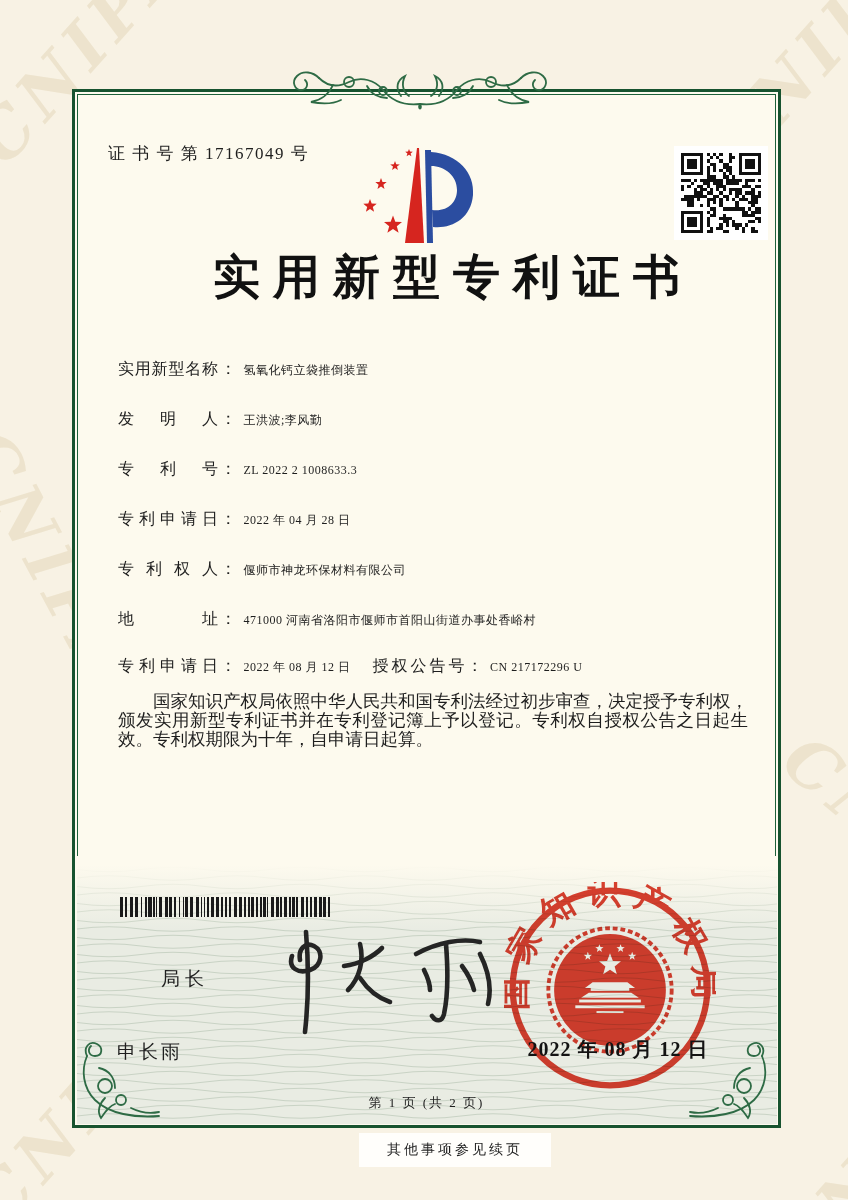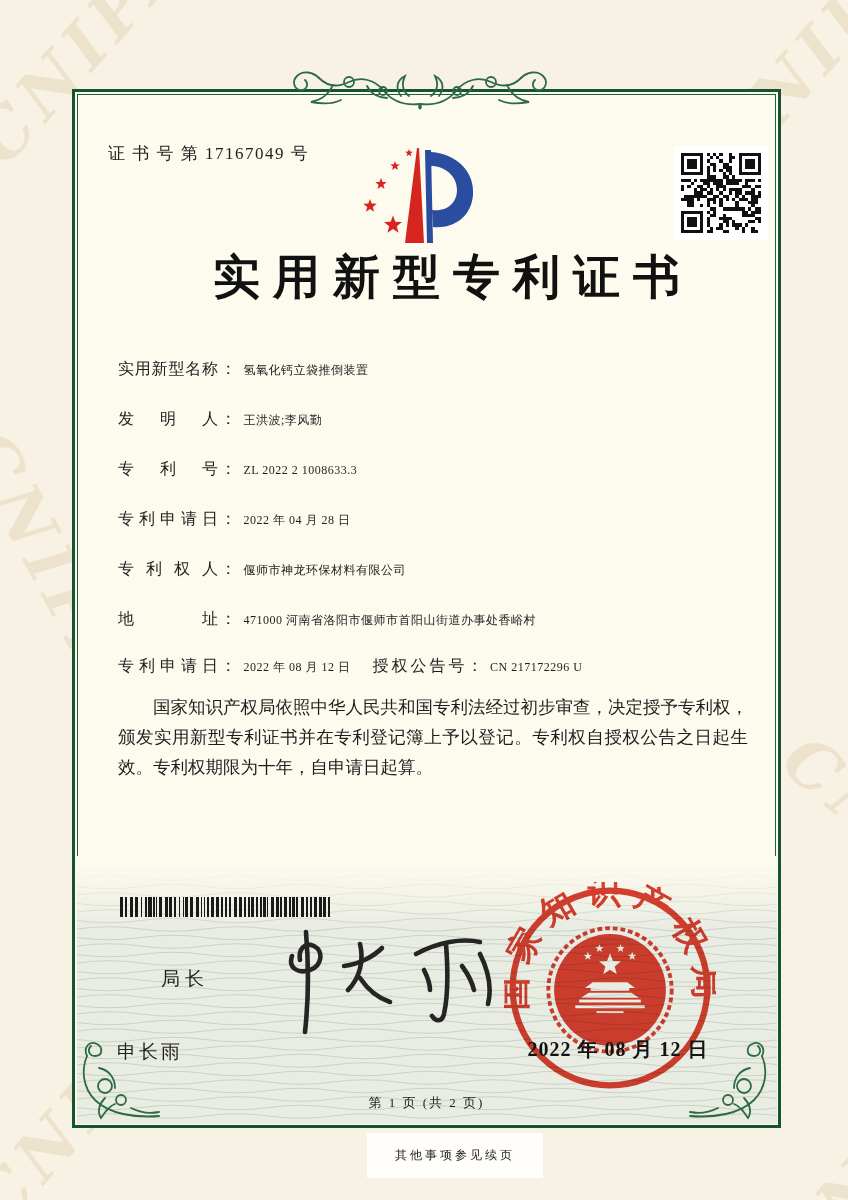--- a/index.html
+++ b/index.html
@@ -39,35 +39,35 @@
      font-size:47px;font-weight:bold;letter-spacing:13px;text-indent:13px;color:#111;padding-left:20px;}
   
   .frow{position:absolute;left:118px;z-index:4;white-space:nowrap;}
   .flb{display:inline-block;width:100px;font-size:16px;text-align:justify;text-align-last:justify;}
   .fco{font-size:16.5px;margin:0 7px 0 2px;}
   .fva{font-size:12px;letter-spacing:.5px;}
   .g2{margin-left:22px;}
   .g2 .flb{width:92px;}
   
   .paras{position:absolute;left:118px;top:692px;width:630px;z-index:4;
-     font-size:17.5px;line-height:30px;text-align:justify;}
+     font-size:17.5px;line-height:19px;text-align:justify;}
   .paras p{margin:0;text-indent:2em;}
   
   .barcode{position:absolute;left:120px;top:897px;z-index:5;}
   .dir1{position:absolute;left:117px;top:966px;z-index:5;font-size:19px;letter-spacing:5px;margin-left:44px;}
   .dir2{position:absolute;left:117px;top:1003px;z-index:5;font-size:19px;letter-spacing:3px;margin-top:36px;}
   .sig{position:absolute;left:248px;top:926px;z-index:5;}
   .seal{position:absolute;left:504px;top:882px;width:212px;height:212px;z-index:5;
      mix-blend-mode:multiply;opacity:.95;}
   .seal-date{position:absolute;left:516px;top:1036px;width:204px;z-index:6;text-align:center;
      font-size:20px;font-weight:bold;letter-spacing:1px;color:#131313;}
   .footer-page{position:absolute;left:72px;width:709px;top:1094px;z-index:5;text-align:center;
      font-size:13px;letter-spacing:2px;}
   .cont{position:absolute;left:455px;top:1133px;transform:translateX(-50%);z-index:6;
-     background:#fffefb;padding:14px 28px;font-size:12px;letter-spacing:3px;white-space:nowrap;}
+     background:#fffefb;padding:8px 28px;font-size:14px;letter-spacing:3px;white-space:nowrap;}
   
   .orn-top{position:absolute;left:283px;top:60px;z-index:4;}
   .orn-bl{position:absolute;left:75px;top:1038px;z-index:5;}
   .orn-br{position:absolute;left:686px;top:1038px;z-index:5;transform:scaleX(-1);}
 </style>
 </head>
 <body>
 
 <span class="wm" style="left:-58px;top:10px;transform:rotate(-48deg)">CNIPA</span>
 <span class="wm" style="left:676px;top:14px;transform:rotate(-48deg)">CNIPA</span>

